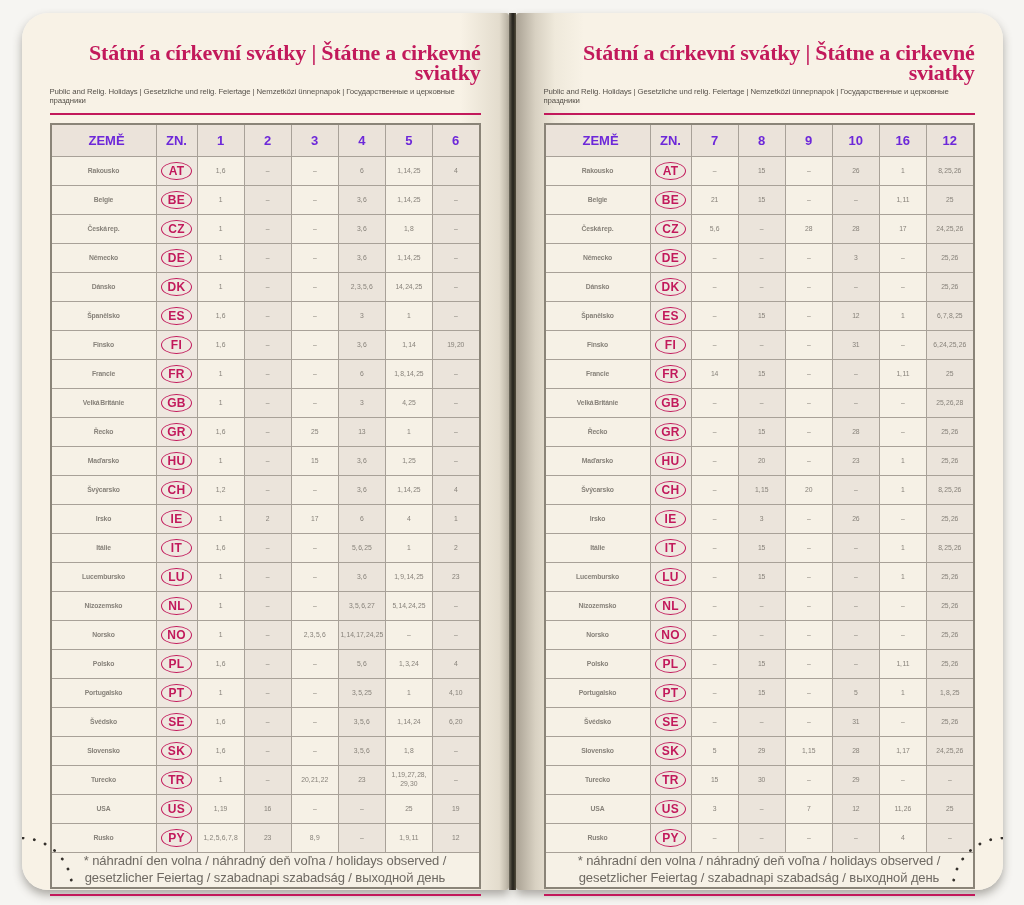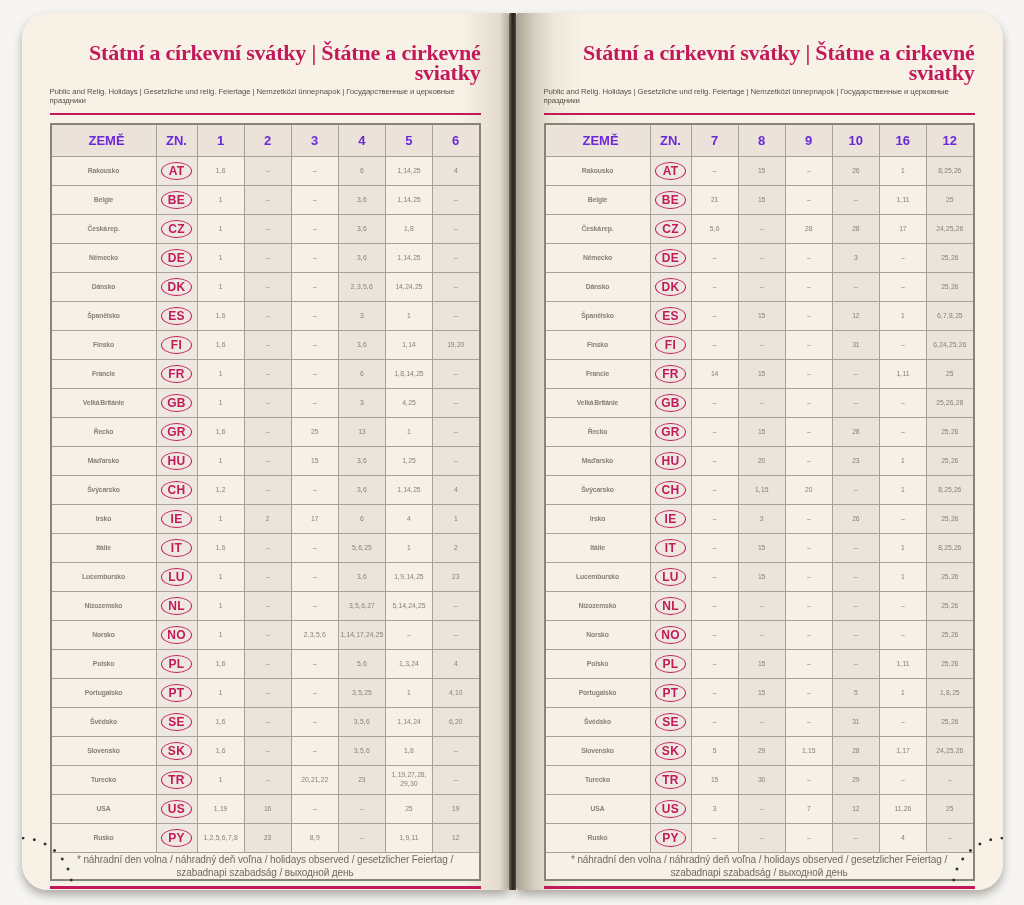--- a/index.html
+++ b/index.html
@@ -70,21 +70,21 @@
   td.c-m.dark{background:#ebe4db;}
   td.dash{color:#9b968c;}
   .badge{
     display:inline-block;width:29px;padding:2px 0;
     border:1.4px solid #c2195b;border-radius:50%;
     color:#c2195b;font-size:12px;font-weight:bold;line-height:1;
     letter-spacing:.3px;
   }
   tr.foot td{
     height:25px;background:#f6f1e6;color:#6e6962;
-    font-size:10px;letter-spacing:-.1px;word-spacing:0;text-align:center;
+    font-size:13px;letter-spacing:-.1px;word-spacing:0;text-align:center;
   }
   .perf{position:absolute;bottom:0;}
   .perf.pl{left:0;}
   .perf.pr{right:0;}
 </style>
 </head>
 <body>
 
 <div class="book">
 

